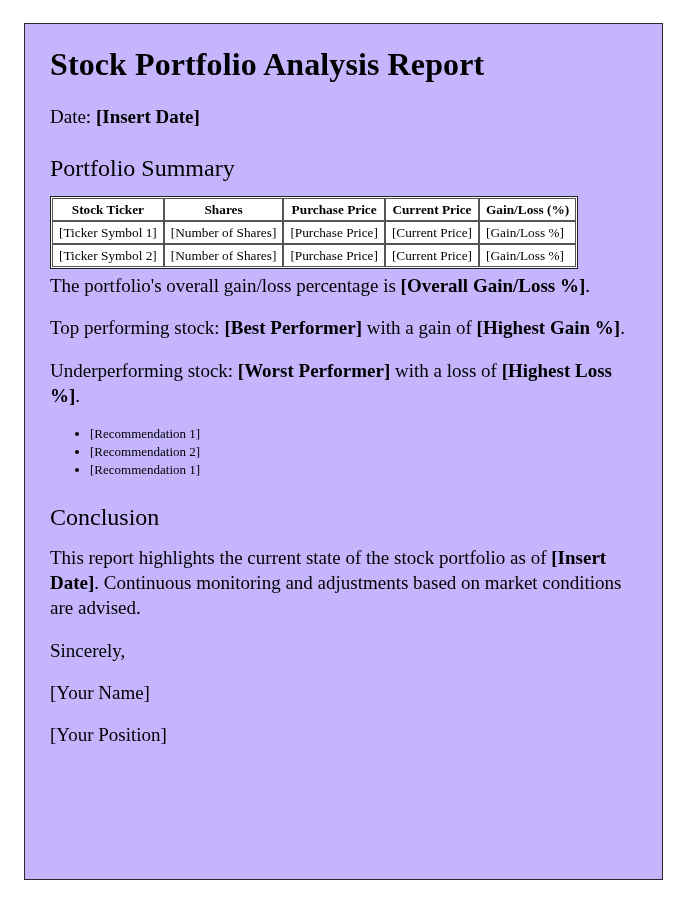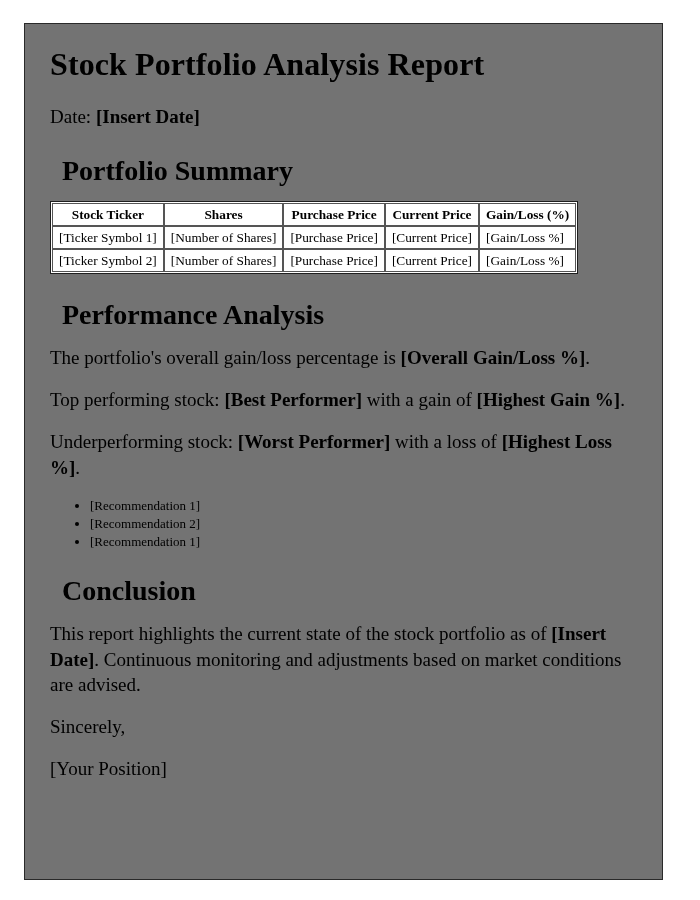--- a/index.html
+++ b/index.html
@@ -17,40 +17,40 @@
 
   
   #page-frame {
     position: absolute;
     left: 24px;
     top: 23px;
     width: 639px;
     height: 857px;
     border: 1px solid #2a2a2a;
     box-sizing: border-box;
-    background: #737373;
+    background: #c4b5fd;
   }
   #page-inner {
     padding: 22px 26px 0 25px;
     box-sizing: border-box;
   }
 
   
   .doc-title {
     font-size: 32px;
     font-weight: bold;
     line-height: 1.14;
     margin: 0 0 22px 0;
     letter-spacing: 0.1px;
   }
   h2.section-heading {
-    font-size: 28px;
-    font-weight: bold;
+    font-size: 24px;
+    font-weight: normal;
     line-height: 1.18;
-    margin: 24px 0 14px 12px;
+    margin: 24px 0 14px 0;
   }
   h2.section-heading.tight-top {
     margin-top: 22px;
   }
 
   
   p.para {
     font-size: 19px;
     line-height: 1.33;
     margin: 0 0 17px 0;
@@ -139,21 +139,20 @@
         <tr>
           <td>[Ticker Symbol 2]</td>
           <td>[Number of Shares]</td>
           <td>[Purchase Price]</td>
           <td>[Current Price]</td>
           <td>[Gain/Loss %]</td>
         </tr>
       </tbody>
     </table>
 
-    <h2 class="section-heading">Performance Analysis</h2>
 
     <p class="para">
       <span>The portfolio's overall gain/loss percentage is </span><span class="b">[Overall Gain/Loss %]</span><span>.</span>
     </p>
 
     <p class="para">
       <span>Top performing stock: </span><span class="b">[Best Performer]</span><span> with a gain of </span><span class="b">[Highest Gain %]</span><span>.</span>
     </p>
 
     <p class="para">
@@ -167,16 +166,17 @@
       <li>[Recommendation 1]</li>
     </ul>
 
     <h2 class="section-heading">Conclusion</h2>
 
     <p class="para">
       <span>This report highlights the current state of the stock portfolio as of </span><span class="b">[Insert Date]</span><span>. Continuous monitoring and adjustments based on market conditions are advised.</span>
     </p>
 
     <p class="para">Sincerely,</p>
+    <p class="para">[Your Name]</p>
     <p class="para last-line">[Your Position]</p>
 
   </div>
 </div>
 
 </body></html>

